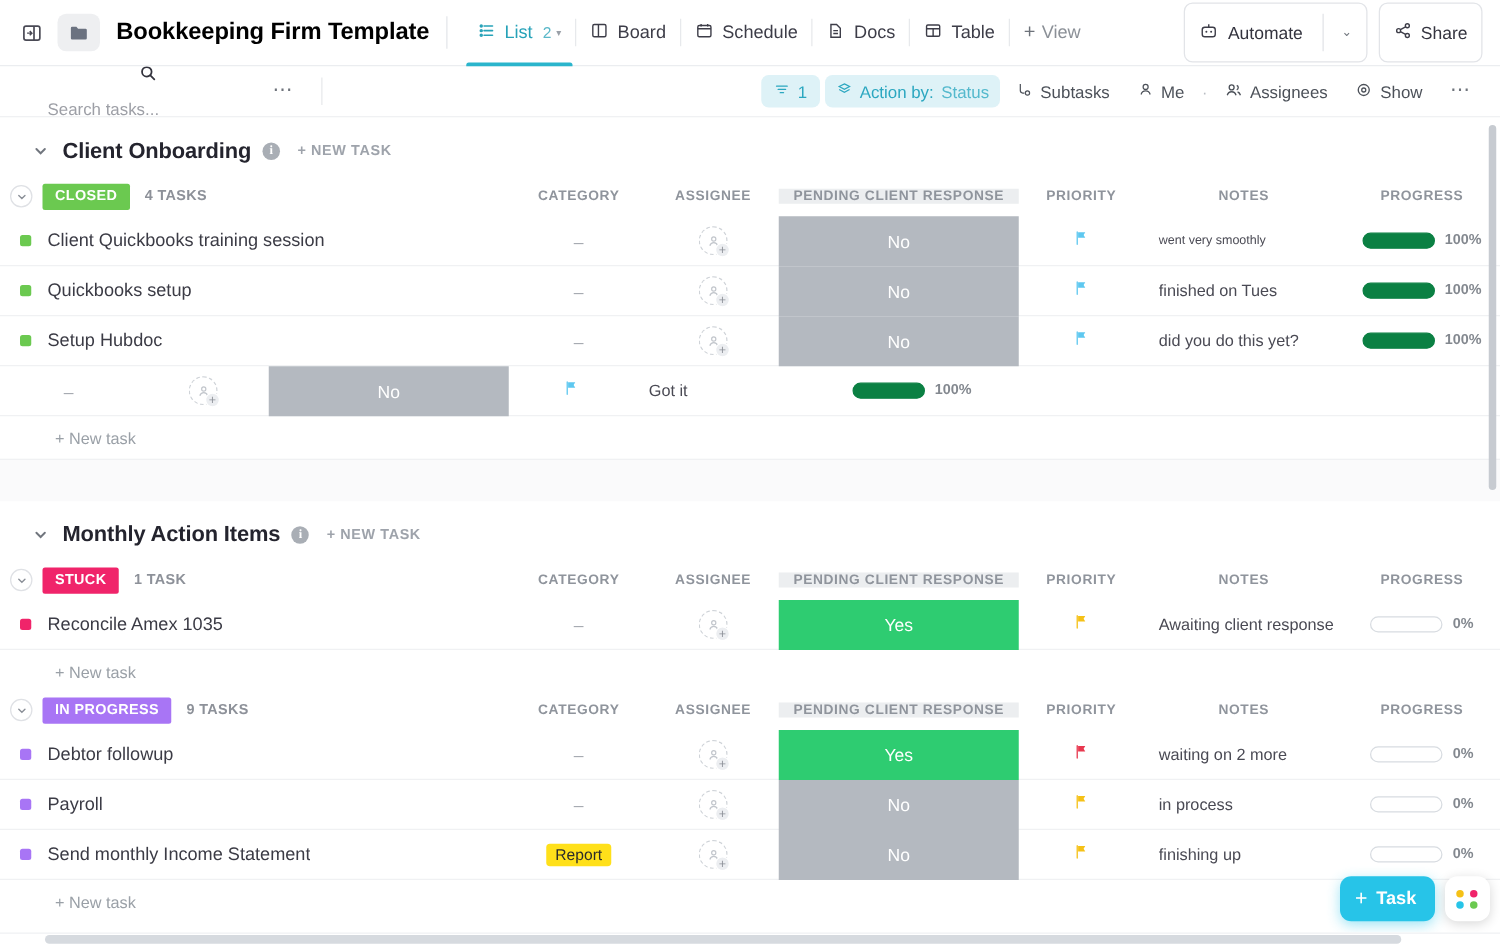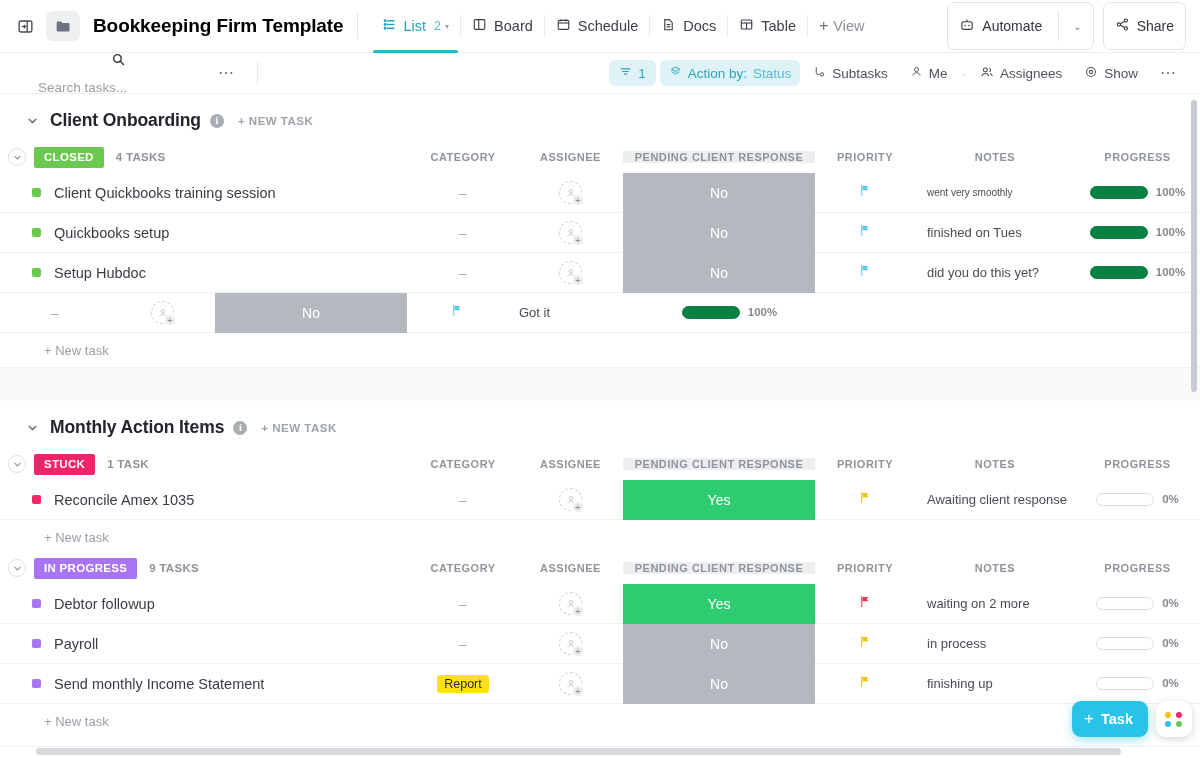--- a/index.html
+++ b/index.html
@@ -207,21 +207,21 @@
   .colhead-pcr { background: #eceef0; }
 
   .row {
     display: flex; align-items: center;
     height: 40px;
     border-bottom: 1px solid #f0f1f3;
     position: relative;
   }
   .row .namecell {
     display: flex; align-items: center; gap: 13px;
-    padding-left: 32px;
+    padding-left: 16px;
     flex: 1 1 auto;
     min-width: 0;
   }
   .sq { width: 9px; height: 9px; border-radius: 2px; flex: none; }
   .tname { font-size: 14.5px; color: #3b3b45; white-space: nowrap; overflow: hidden; text-overflow: ellipsis; }
 
   .cell { height: 40px; display: flex; align-items: center; justify-content: center; flex: none; }
   .dash { color: #a7abb2; font-size: 14px; }
 
   .avatar-add {

